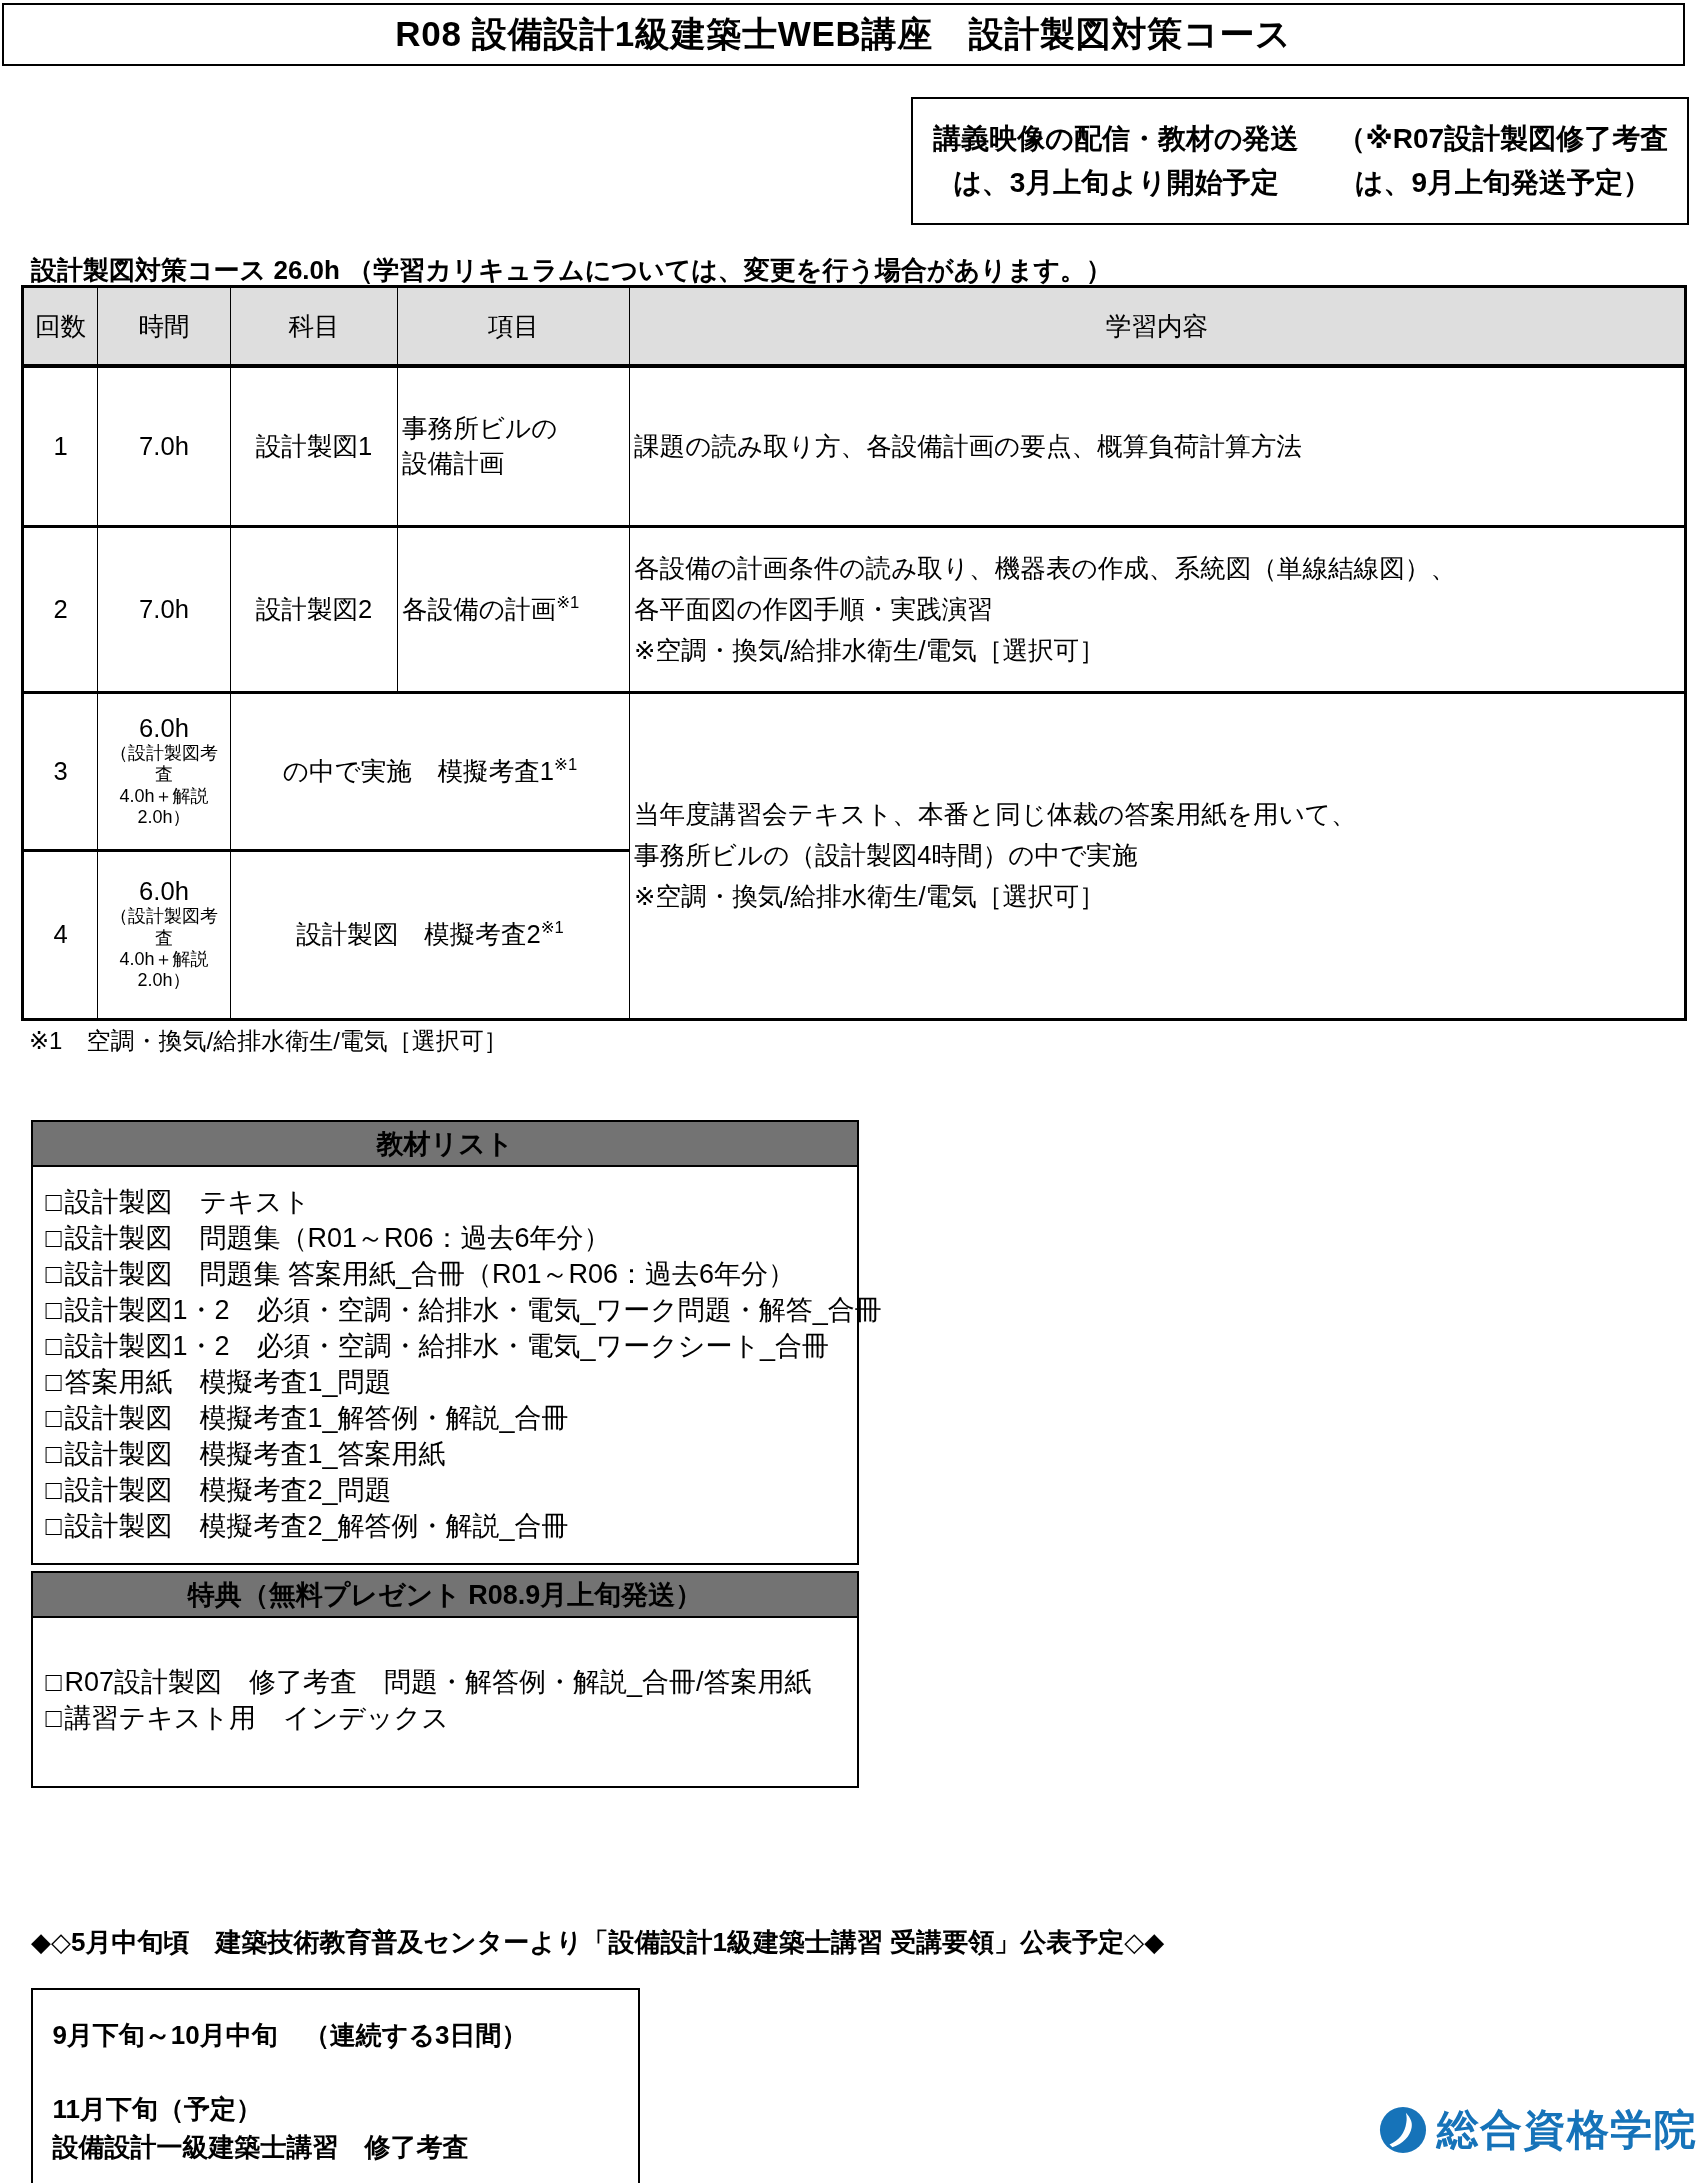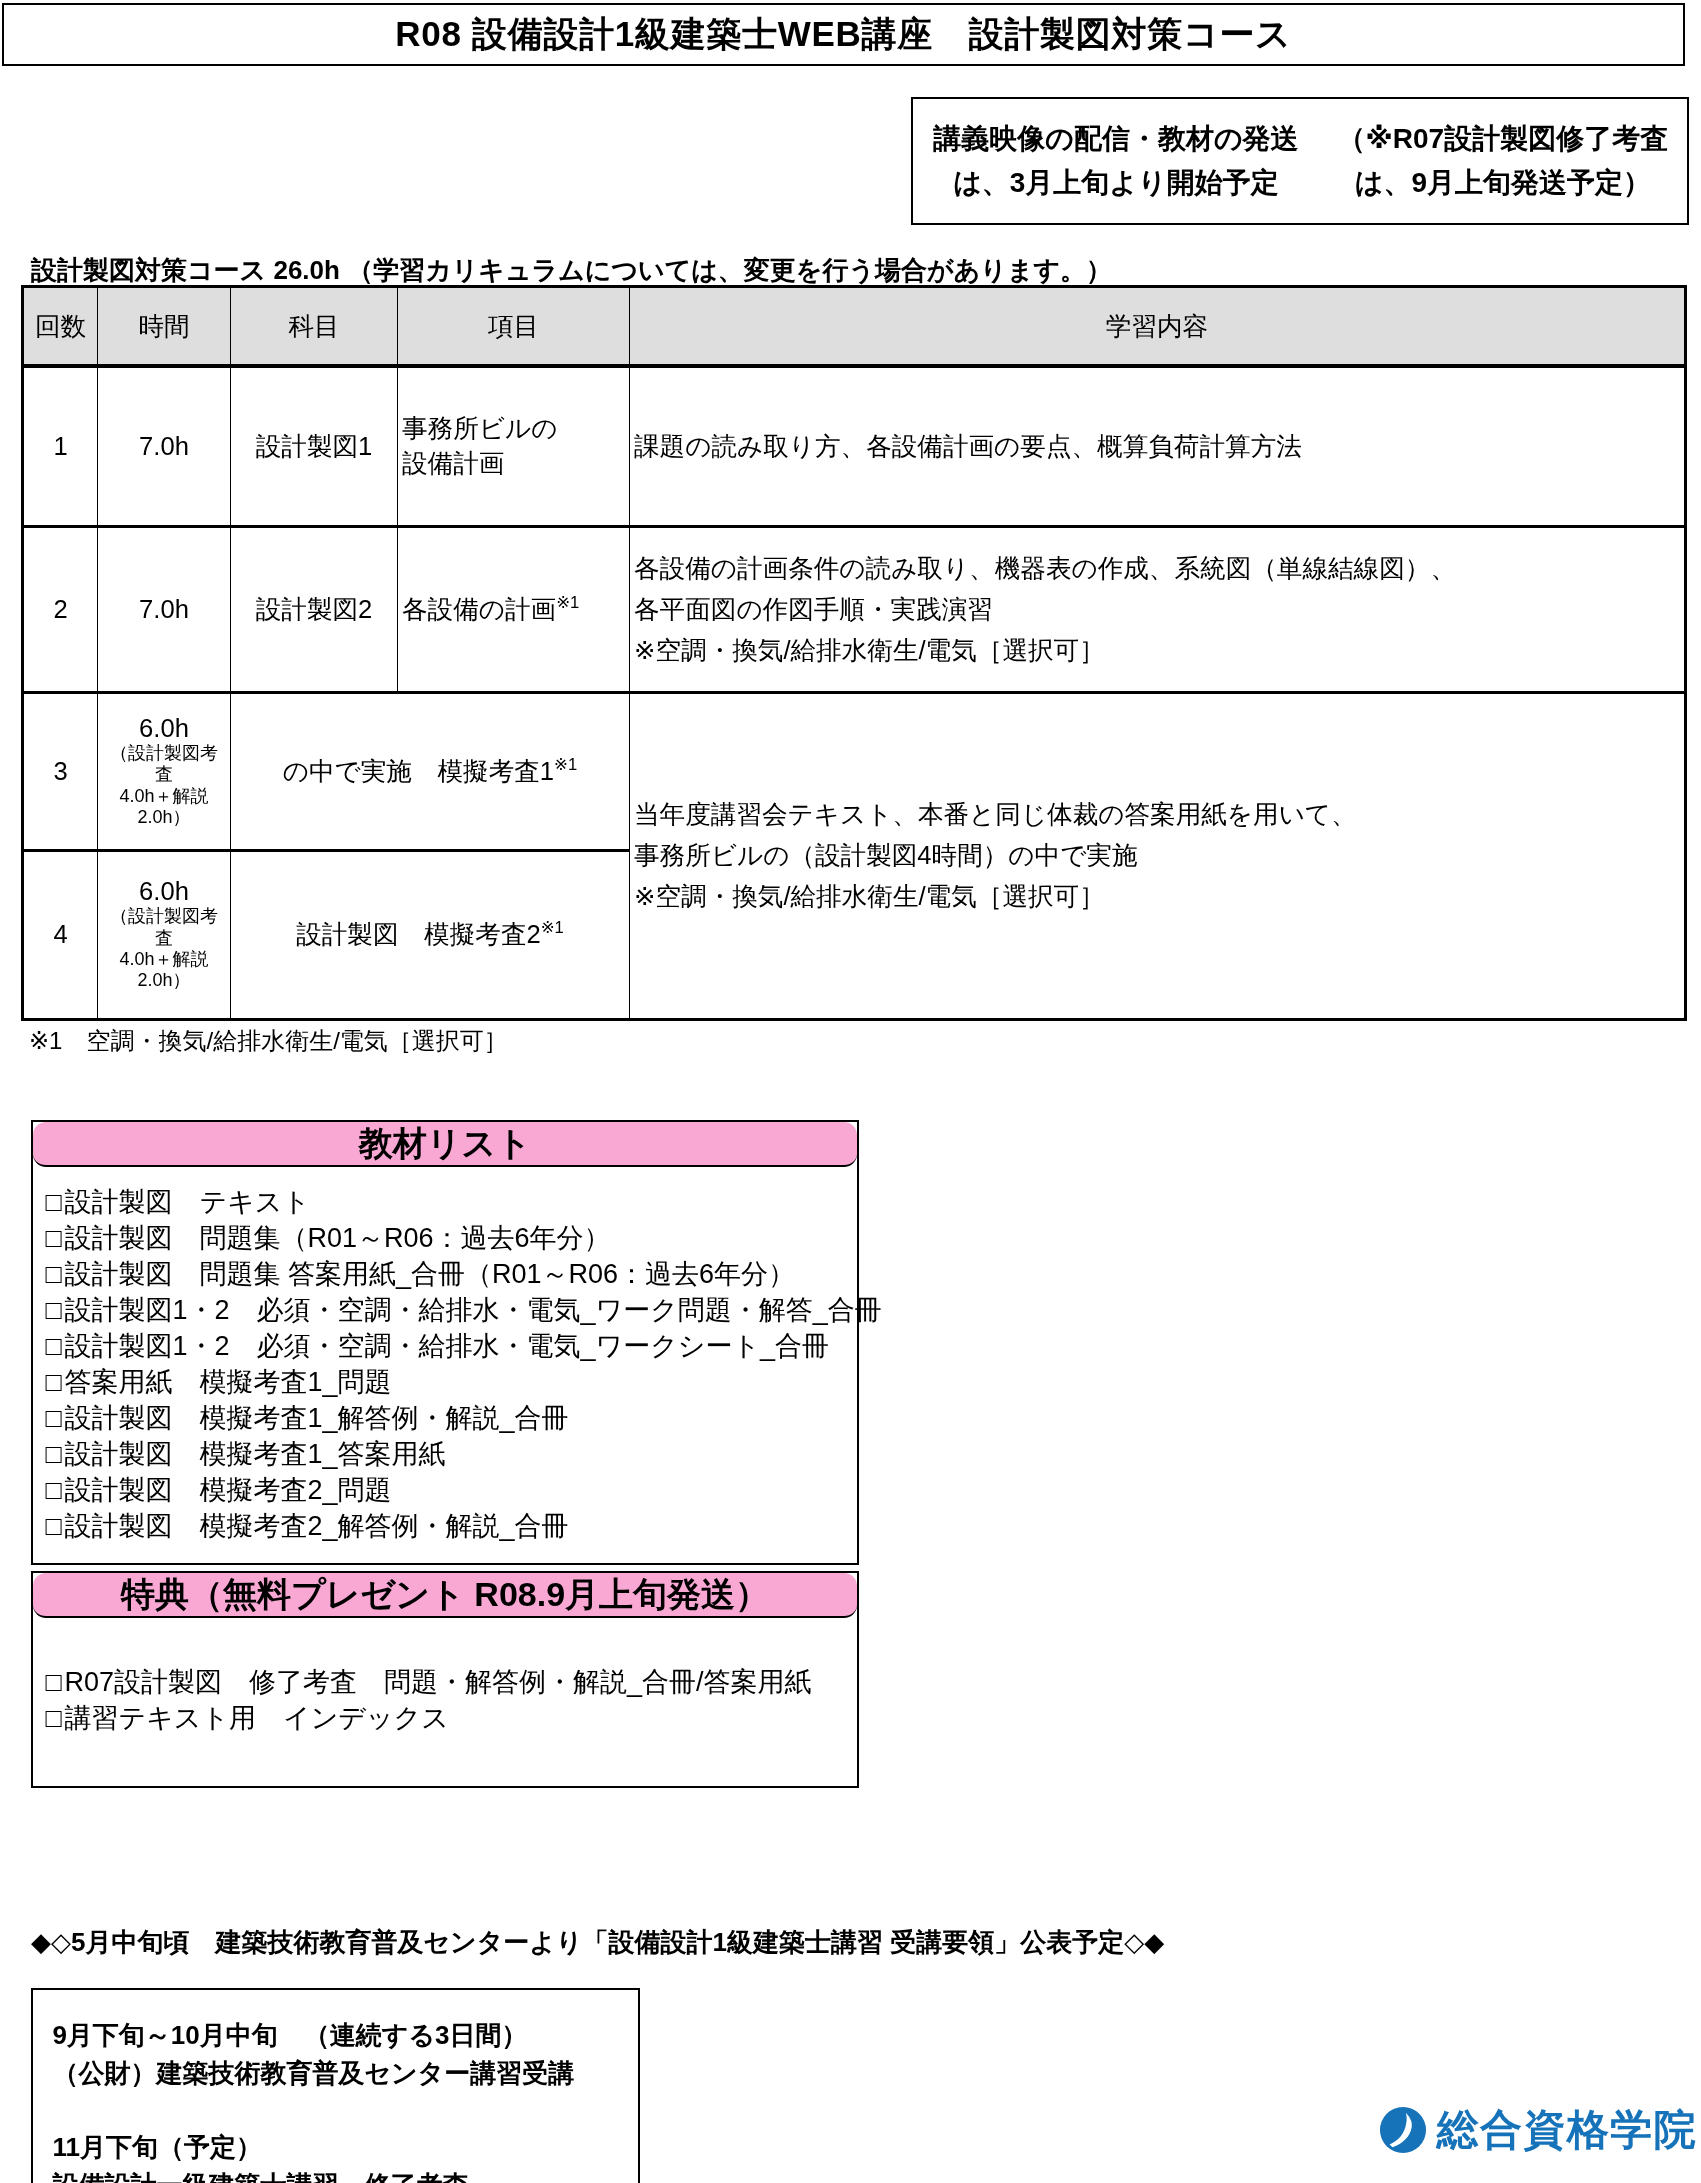--- a/index.html
+++ b/index.html
@@ -44,23 +44,23 @@
   .content-cell{padding-left:11px;line-height:41px;}
   .item-cell{padding-left:8.3px;line-height:35px;}
   .hours-note{display:block;font-size:18px;line-height:21.4px;font-weight:500;}
   sup.fn{font-size:16.6px;vertical-align:super;line-height:0;}
 
   .footnote{left:29px;top:1025px;font-size:24px;font-weight:500;}
 
   
   .list-box{border:2.1px solid #000;background:#fff;}
   .list-box .box-header{
-    background:#f9a8d4;border-bottom:2.1px solid #000;
+    background:#737373;border-bottom:2.1px solid #000;
     display:flex;align-items:center;justify-content:center;
-    font-size:34px;font-weight:bold;border-radius:13px;
+    font-size:27px;font-weight:bold;
   }
   .materials-box{left:31px;top:1120px;width:824px;}
   .materials-box .box-header{height:43px;}
   .materials-box .box-body{padding:16.6px 7px 19.4px 12.4px;}
   .bonus-box{left:31px;top:1571px;width:824px;}
   .bonus-box .box-header{height:43px;}
   .bonus-box .box-body{height:122px;padding:46px 7px 0 12.4px;}
   ul.check-list{list-style:none;margin:0;padding:0;}
   ul.check-list li{font-size:27px;line-height:36px;font-weight:500;white-space:nowrap;}
   .chk{margin-right:2.8px;}
@@ -190,21 +190,20 @@
       <li><span class="chk">□</span><span>R07設計製図　修了考査　問題・解答例・解説_合冊/答案用紙</span></li>
       <li><span class="chk">□</span><span>講習テキスト用　インデックス</span></li>
     </ul>
   </div>
 </div>
 
 <div class="abs announcement">◆◇5月中旬頃　建築技術教育普及センターより「設備設計1級建築士講習 受講要領」公表予定◇◆</div>
 
 <div class="abs schedule-box">
   <div>9月下旬～10月中旬　（連続する3日間）</div>
-  <div>（公財）建築技術教育普及センター講習受講</div>
   <div class="schedule-gap"></div>
   <div>11月下旬（予定）</div>
   <div>設備設計一級建築士講習　修了考査</div>
 </div>
 
 <div class="abs logo" style="color: rgb(22, 115, 185);">
   <svg width="48" height="48" viewBox="0 0 100 100" aria-hidden="true">
     <circle cx="50" cy="50" r="48" fill="currentColor"></circle>
     <path d="M22 80 C 42 72, 54 57, 57 34 C 58 28, 58 22, 56 14 C 66 25, 70 34, 68 45 C 65 63, 50 79, 28 86 Z" fill="#ffffff"></path>
   </svg>

